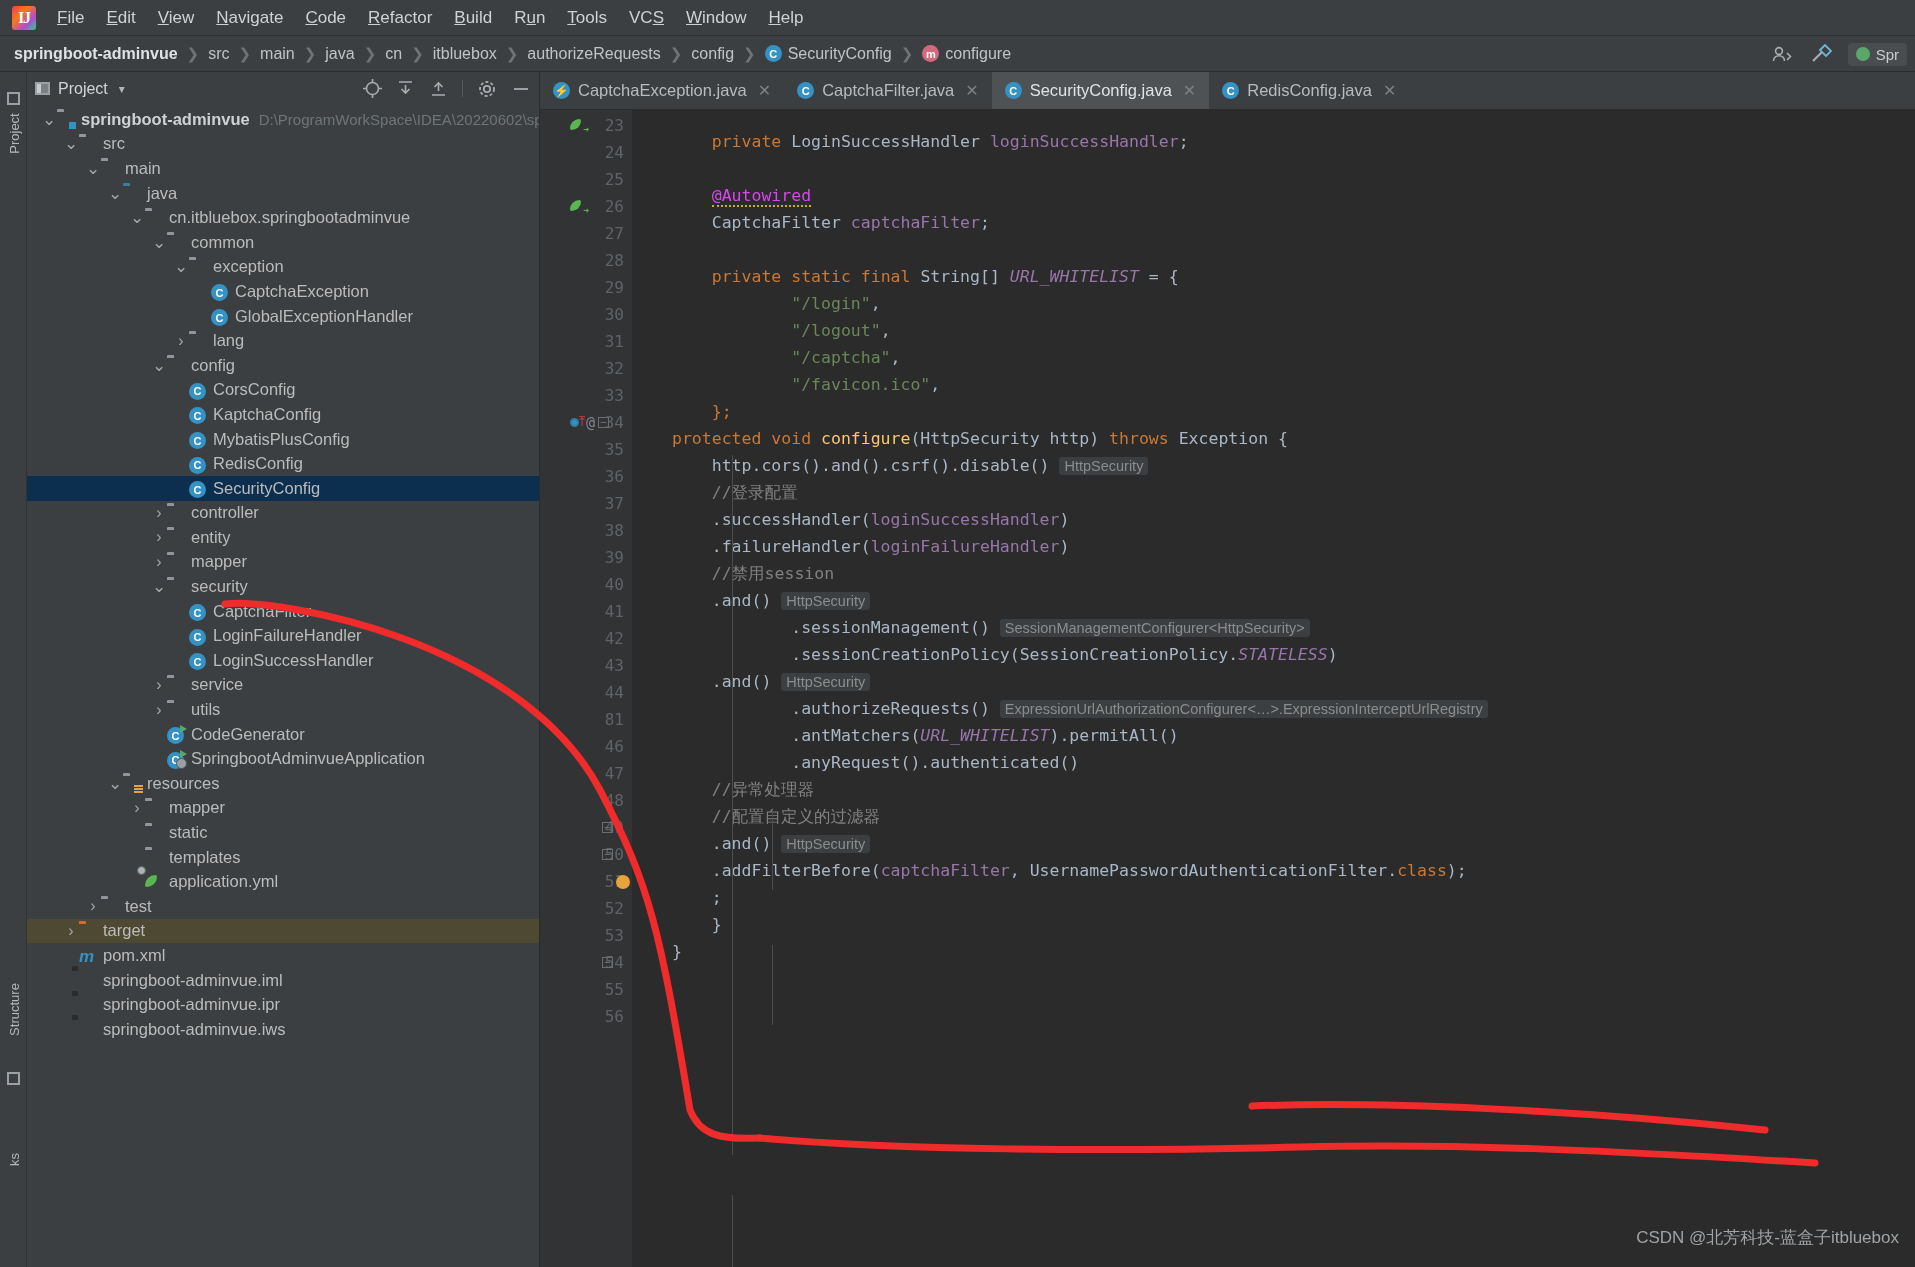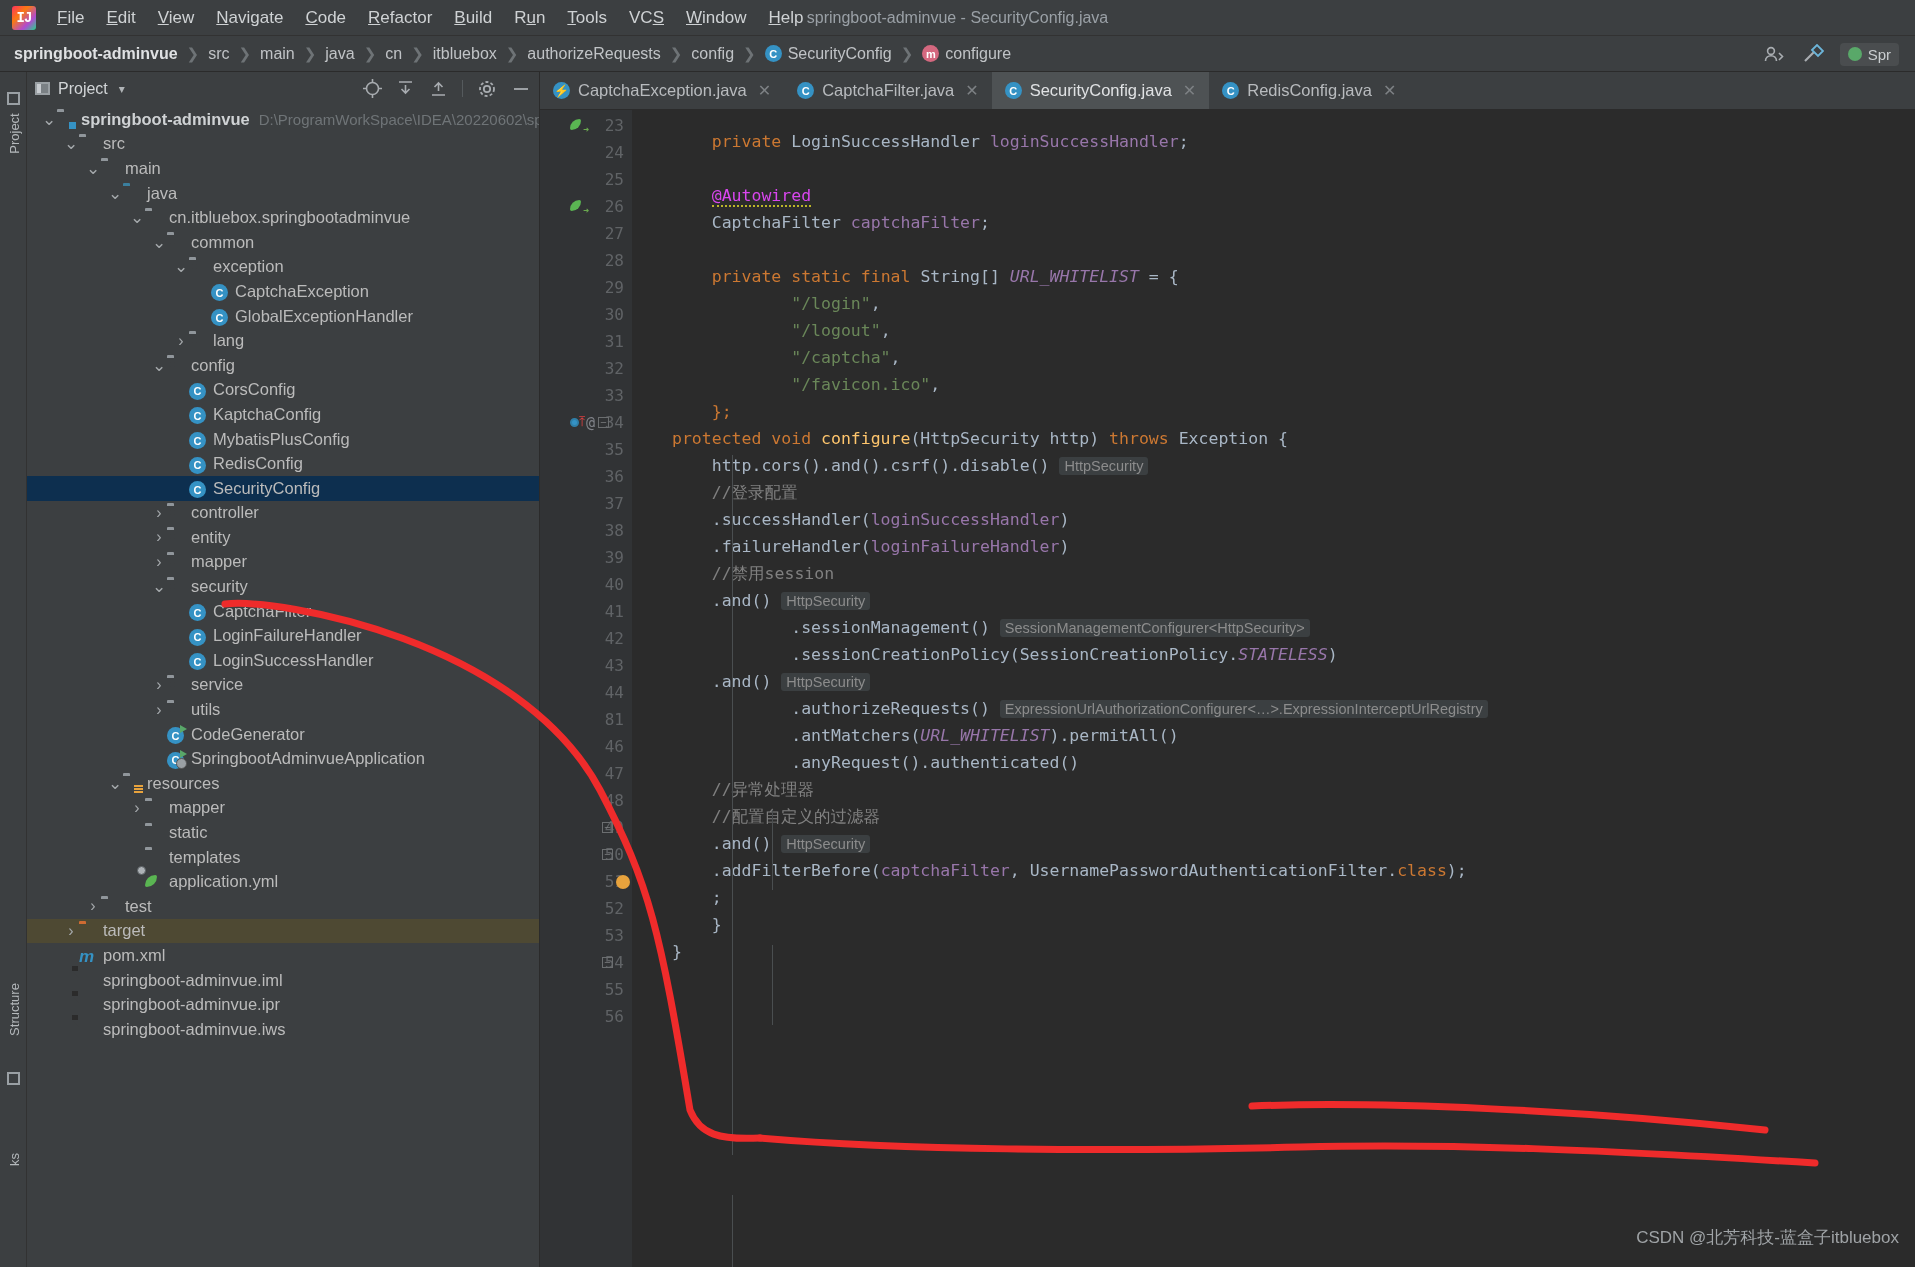--- a/index.html
+++ b/index.html
@@ -17,22 +17,22 @@
     height: 36px; background: #3c3f41; display: flex; align-items: center;
     padding-left: 8px; position: relative; border-bottom: 1px solid #323232;
   }
   .ij-logo {
     width: 24px; height: 24px; margin-right: 10px; margin-left: 4px;
     border-radius: 3px; position: relative; flex: none;
     background: linear-gradient(135deg,#fe315d 0%,#f97a12 35%,#b24bd1 70%,#21d789 100%);
     display: flex; align-items: center; justify-content: center;
   }
   .ij-logo span {
-    font-size: 14px; font-weight: bold; color: #ffffff;
-    font-family: Liberation Mono, monospace; letter-spacing: -1px;
+    font-size: 16px; font-weight: bold; color: #ffffff;
+    font-family: Liberation Serif, serif; letter-spacing: -1px;
   }
   .menu-item {
     font-size: 17px; color: #cfd2d4; padding: 4px 11px; cursor: default;
     white-space: nowrap;
   }
   .menu-item .mn { text-decoration: underline; }
   .win-title {
     position: absolute; left: 0; right: 0; text-align: center;
     font-size: 16px; color: #9aa0a6; pointer-events: none;
   }
@@ -45,21 +45,21 @@
   .crumb { font-size: 16px; color: #c0c3c6; display: flex; align-items: center; white-space: nowrap;}
   .crumb.bold { font-weight: bold; color: #dfe1e3; }
   .sep { color: #6e7376; margin: 0 9px; font-size: 15px; }
   .cicon {
     width: 17px; height: 17px; border-radius: 50%; background: #3592c4;
     color: #fff; font-size: 11px; font-weight: bold; display: inline-flex;
     align-items: center; justify-content: center; margin-right: 6px; flex:none;
   }
   .micon { background: #d4687f; }
   .navbar-right {
-    position: absolute; right: 16px; top: 0; height: 36px; display: flex;
+    position: absolute; right: 8px; top: 0; height: 36px; display: flex;
     align-items: center; gap: 16px; 
   }
   .nb-icon { color: #a9adb1; font-size: 17px; display:flex; align-items:center; }
   .run-chip {
     display: flex; align-items: center; gap: 6px; background: #4a4d4f;
     border-radius: 4px; padding: 3px 8px; font-size: 15px; color: #c9cdd0;
   }
   .run-green {
     width: 14px; height: 14px; border-radius: 50%; background: #59a869; flex:none;
     position: relative;
@@ -293,21 +293,20 @@
         <div class="menu-item"><span class="mn">N</span>avigate</div>
         <div class="menu-item"><span class="mn">C</span>ode</div>
         <div class="menu-item"><span class="mn">R</span>efactor</div>
         <div class="menu-item"><span class="mn">B</span>uild</div>
         <div class="menu-item">R<span class="mn">u</span>n</div>
         <div class="menu-item"><span class="mn">T</span>ools</div>
         <div class="menu-item">VC<span class="mn">S</span></div>
         <div class="menu-item"><span class="mn">W</span>indow</div>
         <div class="menu-item"><span class="mn">H</span>elp</div>
       </div>
-    <div class="win-title">springboot-adminvue - SecurityConfig.java</div>
   </div>
 
   <div class="navbar">
     <div id="crumbs" style="display:flex;align-items:center;">
         <span class="crumb bold">
           <span>springboot-adminvue</span>
         </span>
         <span class="sep">❯</span>
         <span class="crumb">
           <span>src</span>

